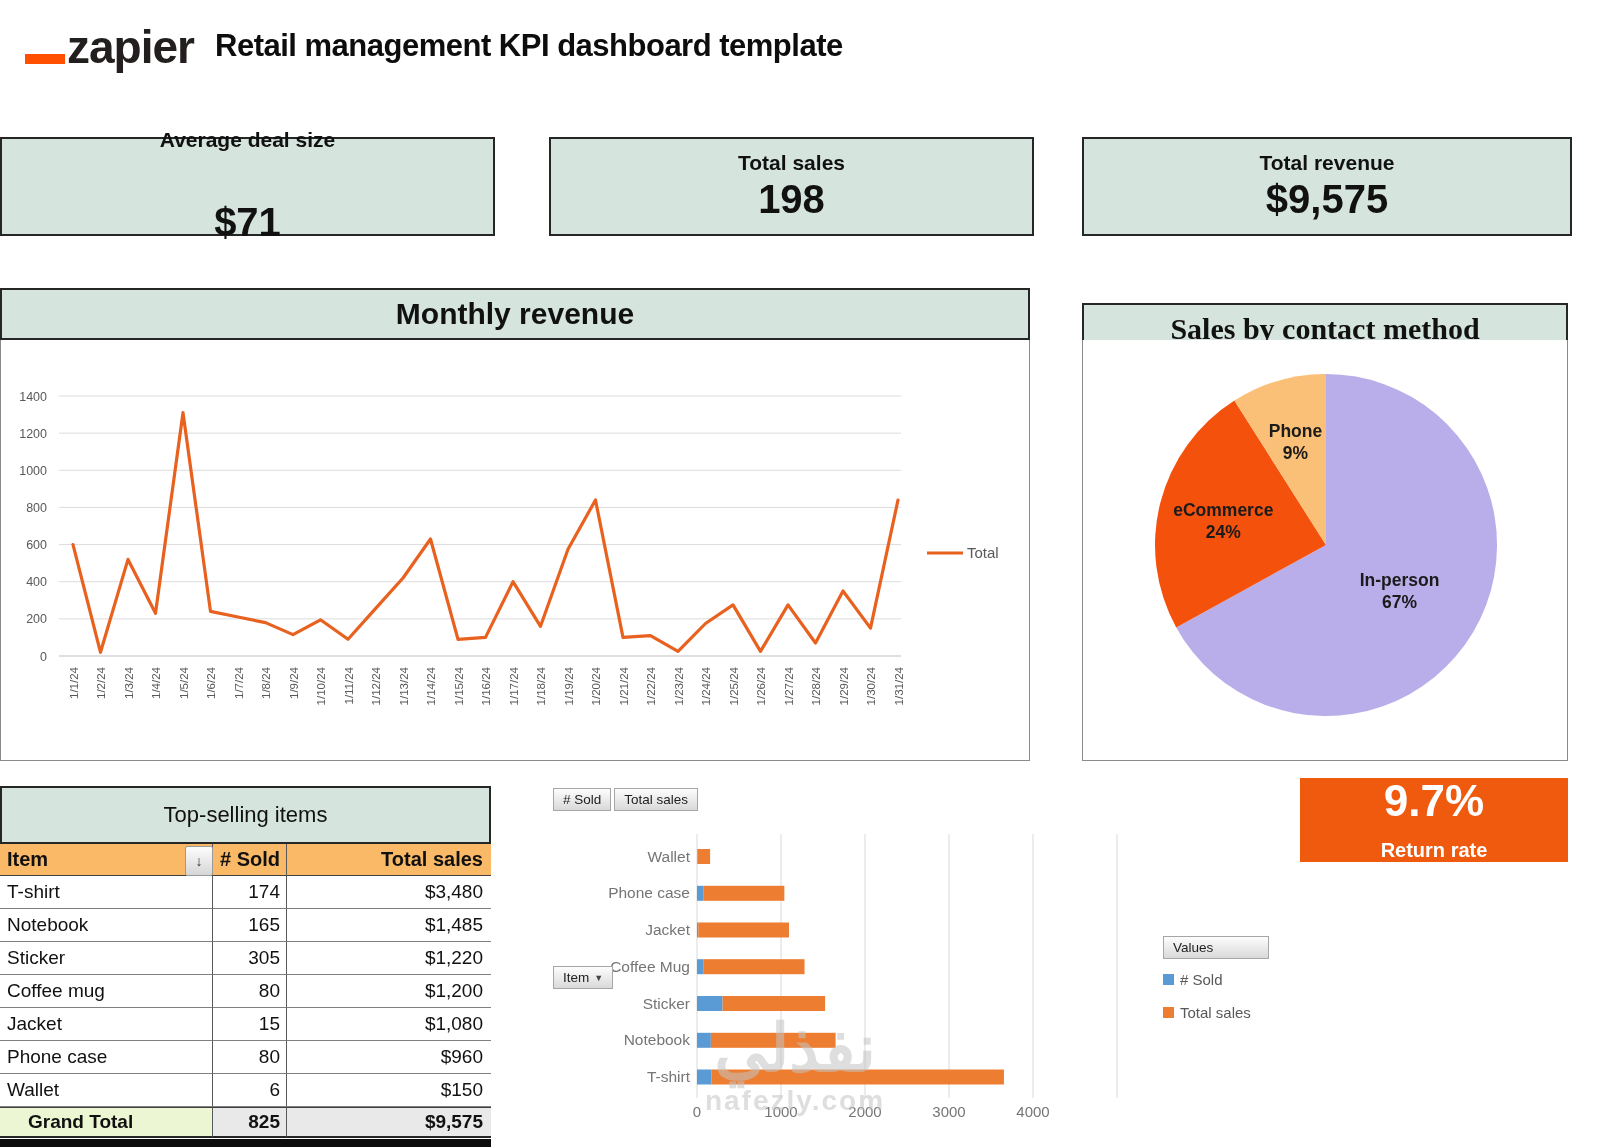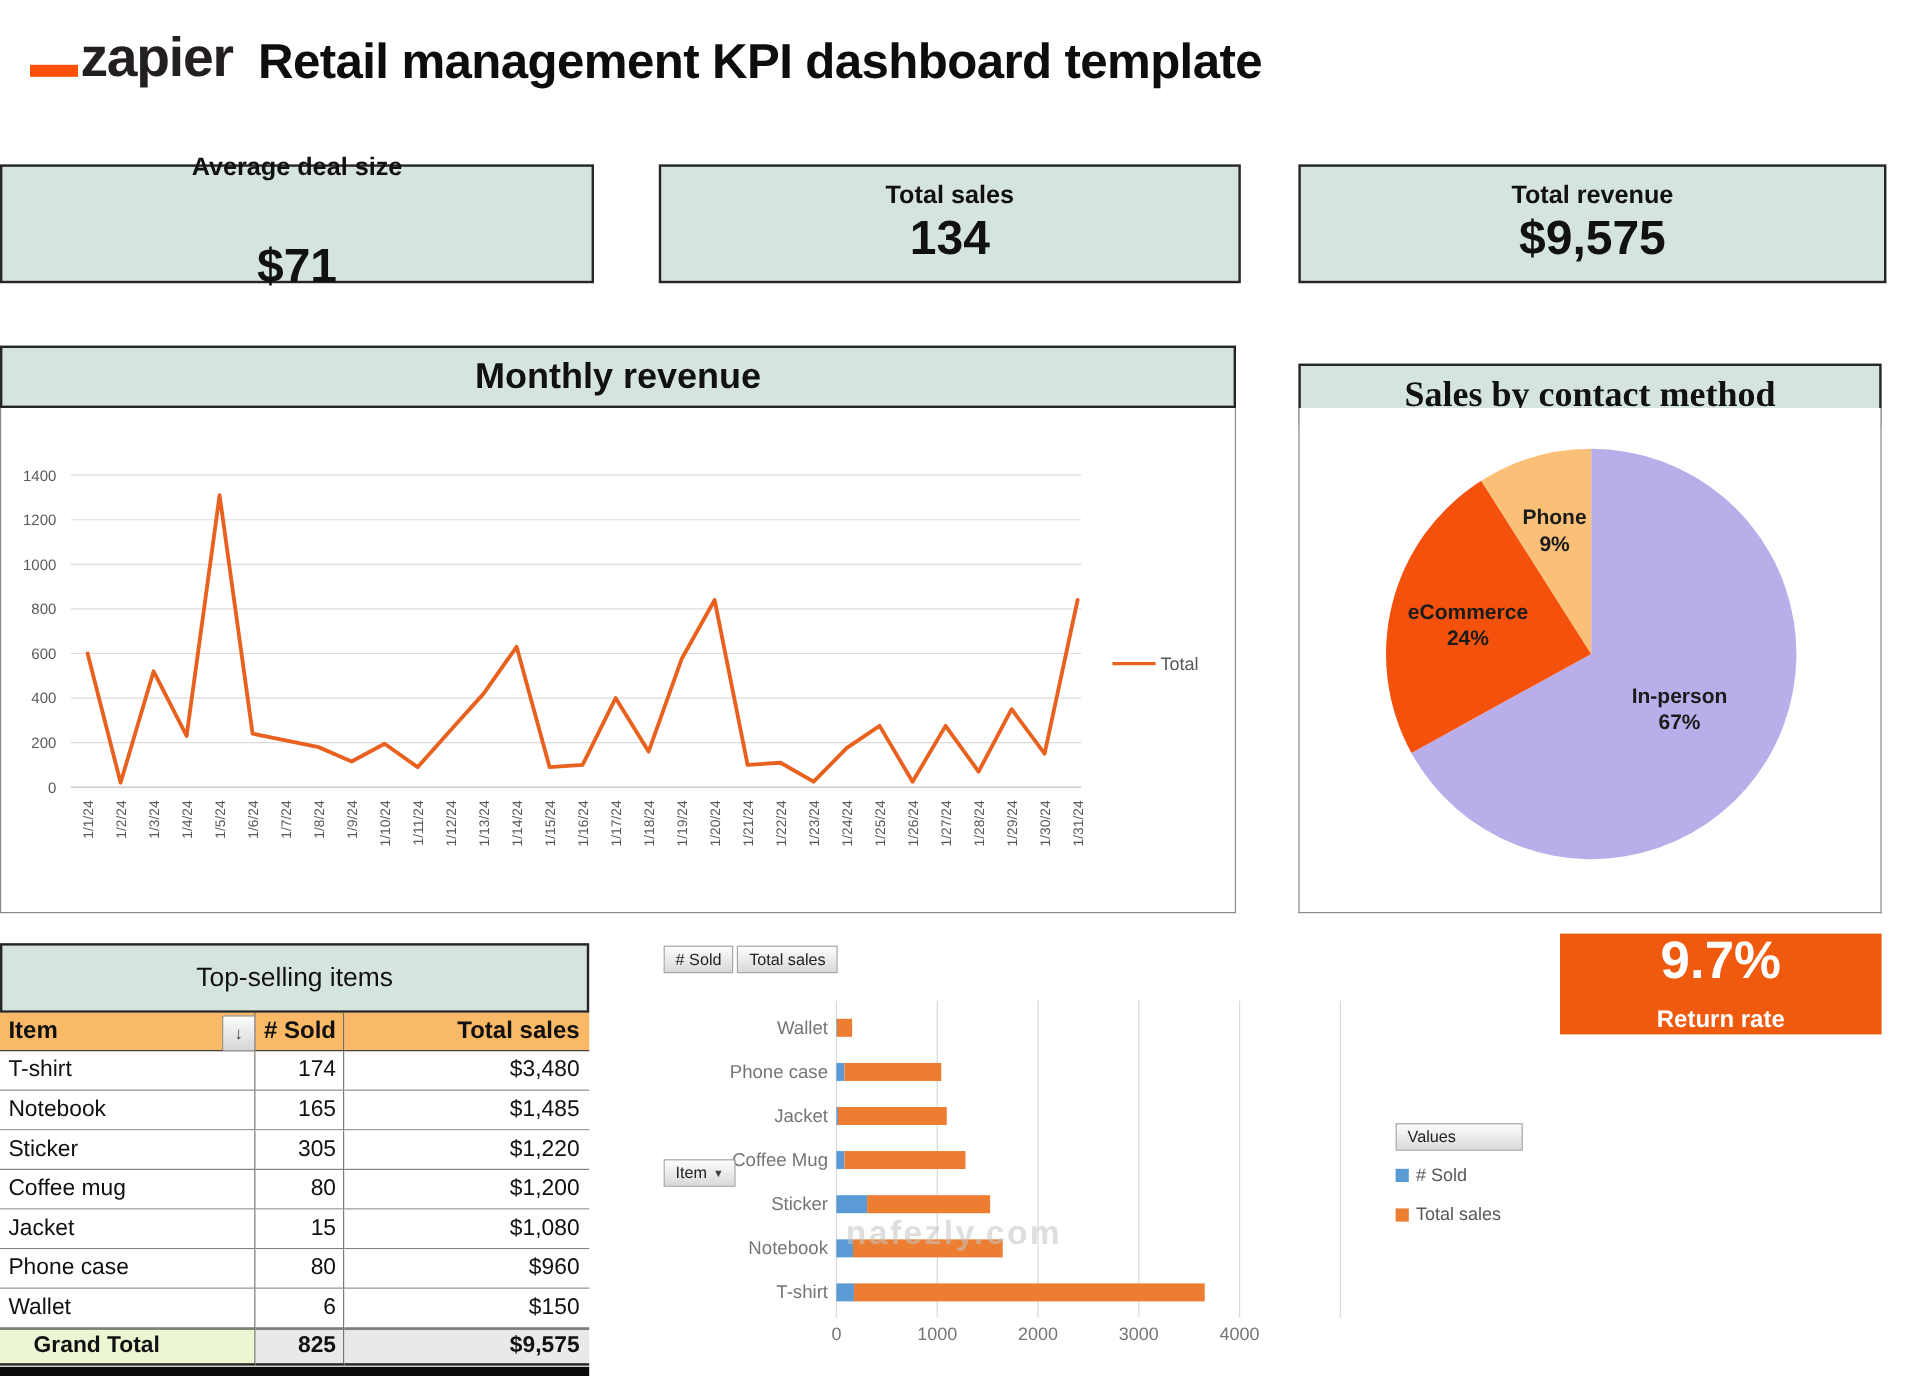--- a/index.html
+++ b/index.html
@@ -5,21 +5,21 @@
   html,body{margin:0;padding:0;}
   body{
     width:1600px;height:1147px;position:relative;background:#fff;overflow:hidden;
     font-family:"Liberation Sans", sans-serif;color:#111;
   }
   .abs{position:absolute;}
   
   .logo{left:25px;top:24px;display:flex;align-items:flex-end;}
   .logo-underscore{width:40px;height:10px;background:#FF4F00;margin:0 2px 6px 0;}
   .logo-text{font-size:46px;font-weight:800;color:#241f1f;letter-spacing:-1px;line-height:1;}
-  .page-title{left:215px;top:28px;font-size:41px;font-weight:800;color:#0d0d0d;letter-spacing:-0.5px;text-align:center;}
+  .page-title{left:215px;top:28px;font-size:31px;font-weight:800;color:#0d0d0d;letter-spacing:-0.5px;text-align:center;}
   
   .kpi{background:#D6E4DE;border:2px solid #262626;display:flex;flex-direction:column;align-items:center;justify-content:center;gap:2px;}
   .kpi-label{font-size:21px;font-weight:700;}
   .kpi-value{font-size:40px;font-weight:700;}
   
   .panel-header{background:#D6E4DE;border:2px solid #262626;display:flex;align-items:center;justify-content:center;font-size:30px;font-weight:700;box-sizing:border-box;}
   .panel-body{background:#fff;border-left:1px solid #8a8a8a;border-right:1px solid #8a8a8a;border-bottom:1px solid #8a8a8a;box-sizing:border-box;}
   
   .tbl{left:0;top:786px;width:491px;}
   .tbl-title{height:58px;background:#D6E4DE;border:2px solid #262626;display:flex;align-items:center;justify-content:center;font-size:22px;font-weight:400;box-sizing:border-box;}
@@ -54,21 +54,21 @@
   <span class="logo-text">zapier</span>
 </div>
 <div class="abs page-title">Retail management KPI dashboard template</div>
 
 <div class="abs kpi" style="left:0;top:137px;width:491px;height:95px;gap:48px;">
   <div class="kpi-label">Average deal size</div>
   <div class="kpi-value">$71</div>
 </div>
 <div class="abs kpi" style="left:549px;top:137px;width:481px;height:95px;">
   <div class="kpi-label">Total sales</div>
-  <div class="kpi-value">134</div>
+  <div class="kpi-value">198</div>
 </div>
 <div class="abs kpi" style="left:1082px;top:137px;width:486px;height:95px;">
   <div class="kpi-label">Total revenue</div>
   <div class="kpi-value">$9,575</div>
 </div>
 
 <div class="abs panel-header" style="left:0;top:288px;width:1030px;height:52px;">
   <span>Monthly revenue</span>
 </div>
 <div class="abs panel-body" style="left:0;top:340px;width:1030px;height:421px;">
@@ -249,14 +249,15 @@
     <span style="font-size:15px;color:#595959;">Total sales</span>
   </div>
 </div>
 
 <div class="abs return-card">
   <div class="return-value">9.7%</div>
   <div class="return-label">Return rate</div>
 </div>
 
 <div class="abs watermark">
+  <div class="wm1">نفذلي</div>
   <div class="wm2">nafezly.com</div>
 </div>
 
 </body></html>

